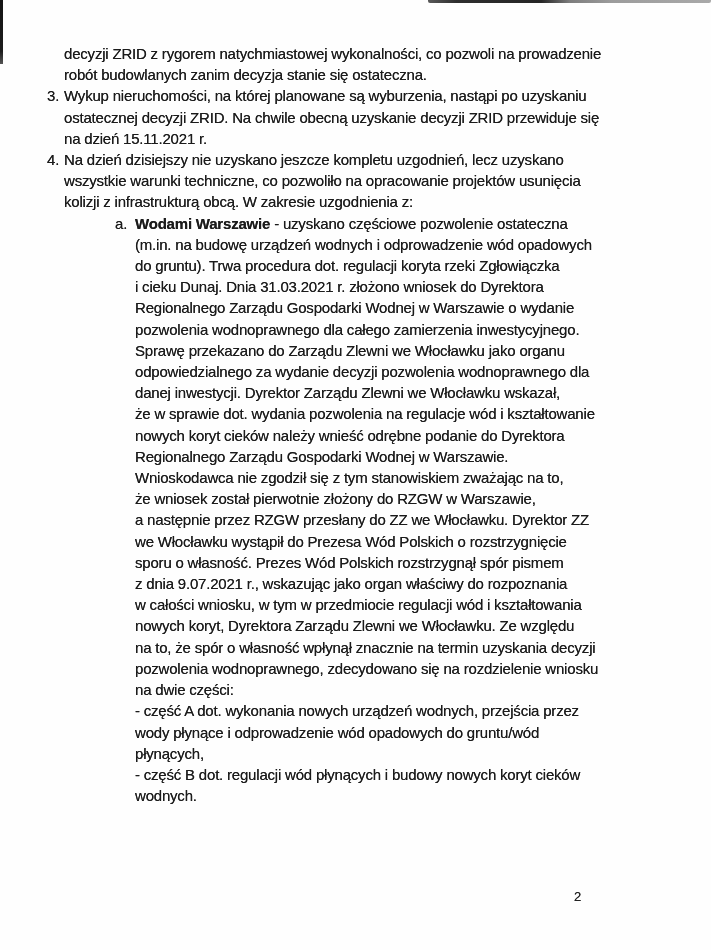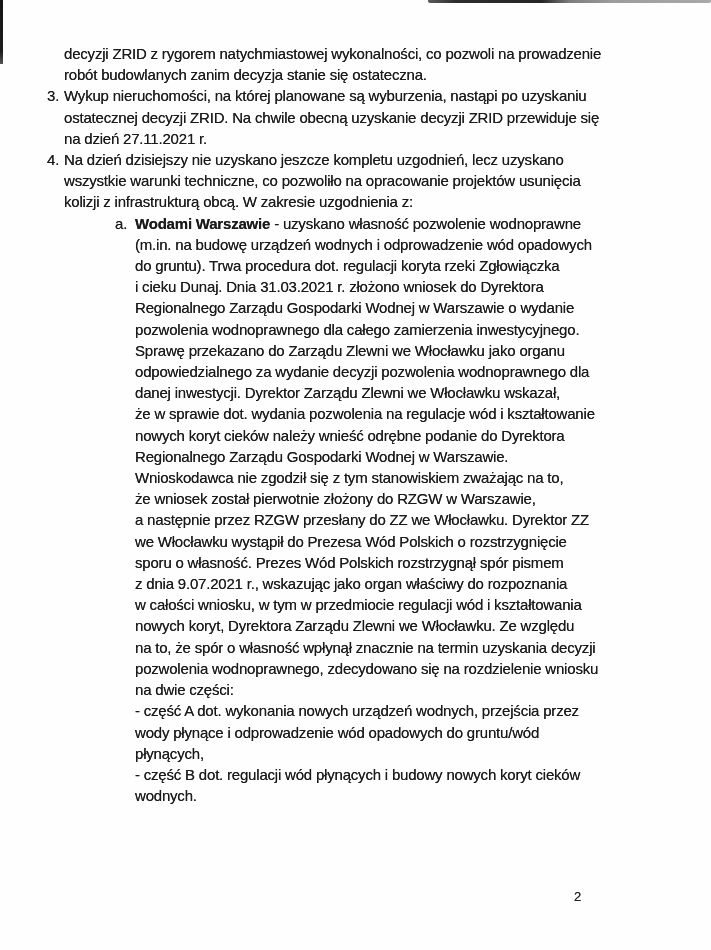--- a/index.html
+++ b/index.html
@@ -94,34 +94,34 @@
 
   <div class="content">
 
     <p class="cont pre">decyzji ZRID z rygorem natychmiastowej wykonalności, co pozwoli na prowadzenie
 robót budowlanych zanim decyzja stanie się ostateczna.</p>
 
     <div class="li">
       <span class="marker">3.</span>
       <div class="li-text pre">Wykup nieruchomości, na której planowane są wyburzenia, nastąpi po uzyskaniu
 ostatecznej decyzji ZRID. Na chwile obecną uzyskanie decyzji ZRID przewiduje się
-na dzień 27.11.2021 r.</div>
+na dzień 15.11.2021 r.</div>
     </div>
 
     <div class="li">
       <span class="marker">4.</span>
       <div class="li-text pre">Na dzień dzisiejszy nie uzyskano jeszcze kompletu uzgodnień, lecz uzyskano
 wszystkie warunki techniczne, co pozwoliło na opracowanie projektów usunięcia
 kolizji z infrastrukturą obcą. W zakresie uzgodnienia z:</div>
     </div>
 
     <div class="sub">
       <span class="marker">a.</span>
       <div class="li-text">
-        <span class="bold">Wodami Warszawie</span><span> - uzyskano własność pozwolenie wodnoprawne</span>
+        <span class="bold">Wodami Warszawie</span><span> - uzyskano częściowe pozwolenie ostateczna</span>
         <div class="pre">(m.in. na budowę urządzeń wodnych i odprowadzenie wód opadowych
 do gruntu). Trwa procedura dot. regulacji koryta rzeki Zgłowiączka
 i cieku Dunaj. Dnia 31.03.2021 r. złożono wniosek do Dyrektora
 Regionalnego Zarządu Gospodarki Wodnej w Warszawie o wydanie
 pozwolenia wodnoprawnego dla całego zamierzenia inwestycyjnego.
 Sprawę przekazano do Zarządu Zlewni we Włocławku jako organu
 odpowiedzialnego za wydanie decyzji pozwolenia wodnoprawnego dla
 danej inwestycji. Dyrektor Zarządu Zlewni we Włocławku wskazał,
 że w sprawie dot. wydania pozwolenia na regulacje wód i kształtowanie
 nowych koryt cieków należy wnieść odrębne podanie do Dyrektora

